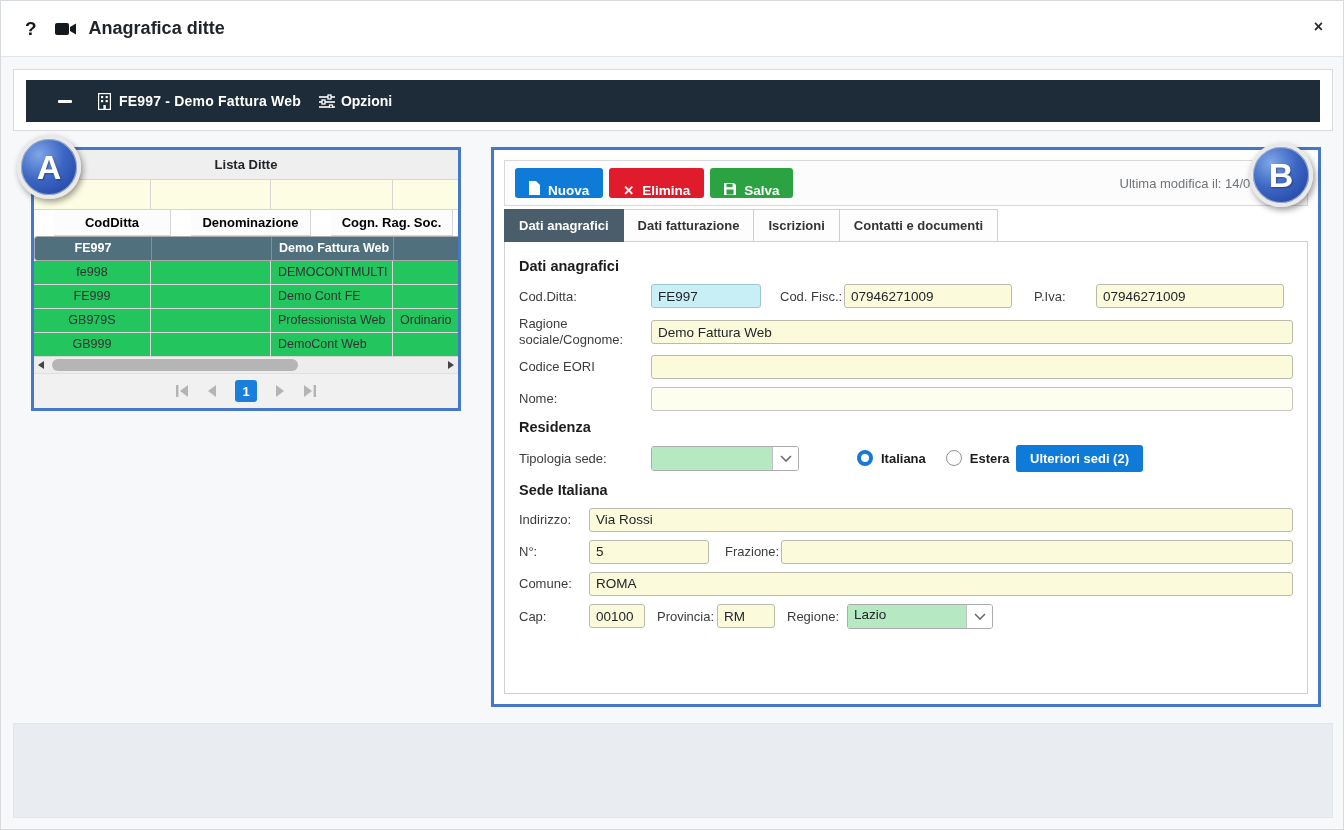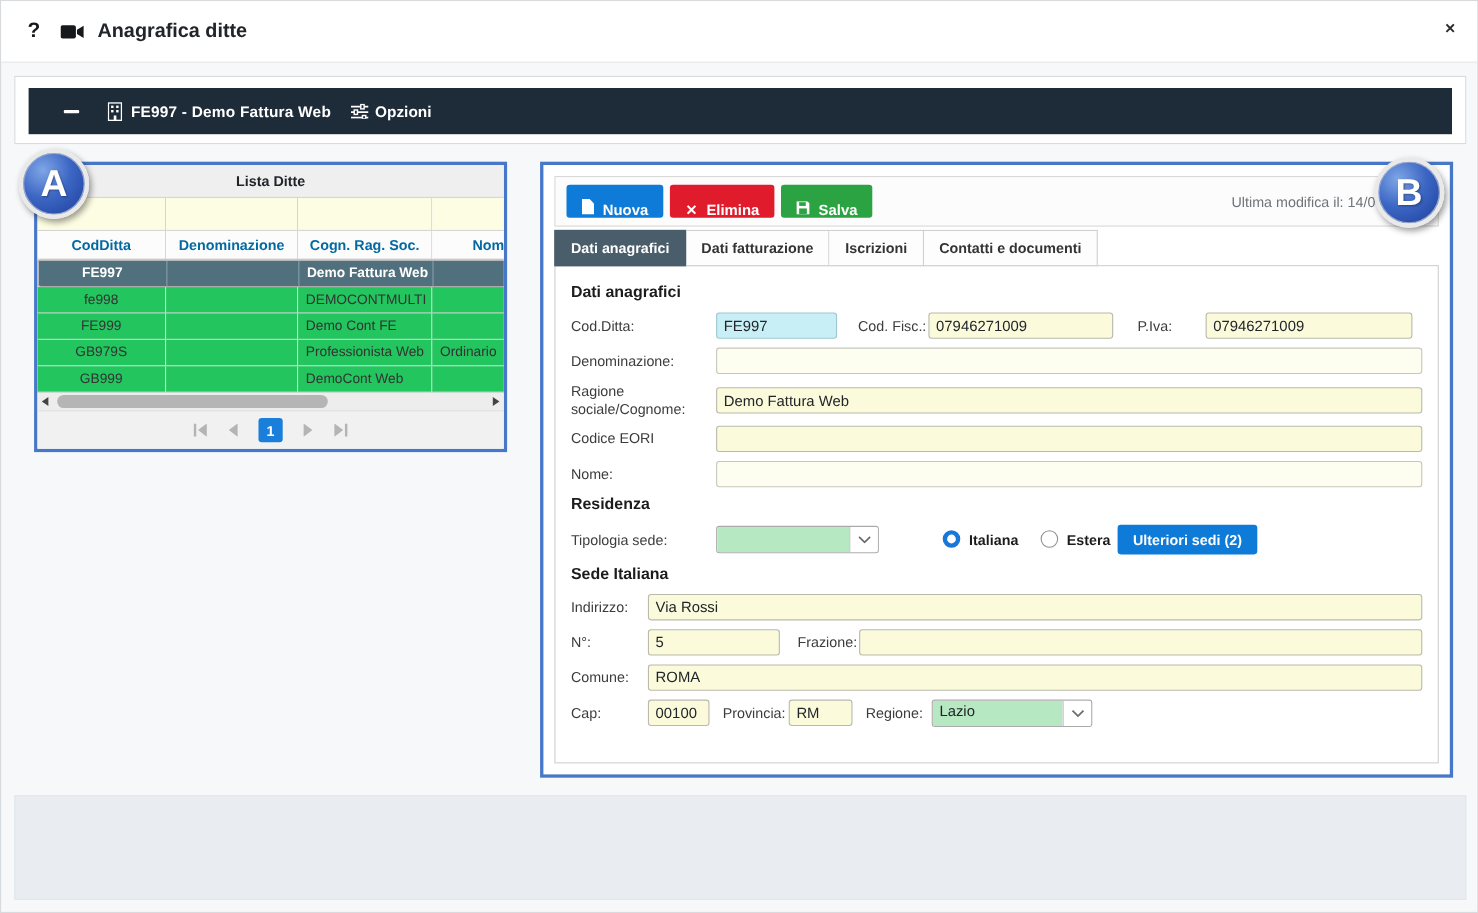--- a/index.html
+++ b/index.html
@@ -28,21 +28,21 @@
   .badge-a { left:16px; top:134px; }
   .badge-b { left:1248px; top:142px; }
 
   
   .panel-a { position:absolute; left:30px; top:146px; width:430px; height:264px; background:#fff; border:3px solid #4677c8; display:flex; flex-direction:column; overflow:hidden; }
   .lista-title { height:30px; line-height:30px; text-align:center; font-size:13px; font-weight:bold; background:#efefef; border-bottom:1px solid #d6d6d6; }
   .trow { display:flex; width:470px; }
   .tcell { border-right:1px solid #d6d6d6; border-bottom:1px solid #d6d6d6; overflow:hidden; white-space:nowrap; flex:0 0 auto; }
   .c0 { width:117px; } .c1 { width:120px; } .c2 { width:122px; } .c3 { width:110px; }
   .filter .tcell { height:30px; background:#fdfde3; }
-  .thead .tcell { height:26px; line-height:25px; background:#fcfcfc; font-size:13px; font-weight:bold; text-align:center; color:#0369a1; }
+  .thead .tcell { height:26px; line-height:25px; background:#fcfcfc; font-size:13px; font-weight:bold; text-align:center; color:#000000;margin-left:20px; }
   .drow .tcell { height:24px; line-height:23px; font-size:12.5px; color:#333; background:#22c55e; }
   .drow .tcell.cen { text-align:center; }
   .drow .tcell.lft { text-align:left; padding-left:7px; }
   .drow.sel .tcell { background:#51707e; color:#fff; font-weight:600; border-right-color:#7b929d; border-bottom-color:#51707e; }
   .hscroll { position:relative; height:17px; background:#ededed; border-bottom:1px solid #e0e0e0; }
   .hthumb { position:absolute; left:18px; top:2px; height:12px; width:58%; background:#b5b5b5; border-radius:6px; }
   .harrow { position:absolute; top:4px; width:0; height:0; border-top:4.5px solid transparent; border-bottom:4.5px solid transparent; }
   .harrow.l { left:4px; border-right:6px solid #444; }
   .harrow.r { right:4px; border-left:6px solid #444; }
   .pager { flex:1; background:#f1f1f1; display:flex; align-items:center; justify-content:center; gap:18px; }
@@ -260,24 +260,20 @@
 
       <div class="frow">
         <span class="lbl lblw">Cod.Ditta:</span>
         <input class="inp cyan" style="width: 110px;" readonly="" value="FE997">
         <span class="lbl" style="margin-left:19px; width:64px">Cod. Fisc.:</span>
         <input class="inp yellow" style="width: 168px;" readonly="" value="07946271009">
         <span class="lbl" style="margin-left:22px; width:62px">P.Iva:</span>
         <input class="inp yellow" style="width: 188px;" readonly="" value="07946271009">
       </div>
 
-      <div class="frow">
-        <span class="lbl lblw">Denominazione:</span>
-        <input class="inp pale grow" readonly="" value="" style="">
-      </div>
 
       <div class="frow" style="margin-bottom:6px">
         <span class="lbl lblw two-line" style="width:132px">Ragione sociale/Cognome:</span>
         <input class="inp yellow grow" readonly="" value="Demo Fattura Web" style="">
       </div>
 
       <div class="frow">
         <span class="lbl lblw">Codice EORI</span>
         <input class="inp yellow grow" readonly="" value="" style="">
       </div>

